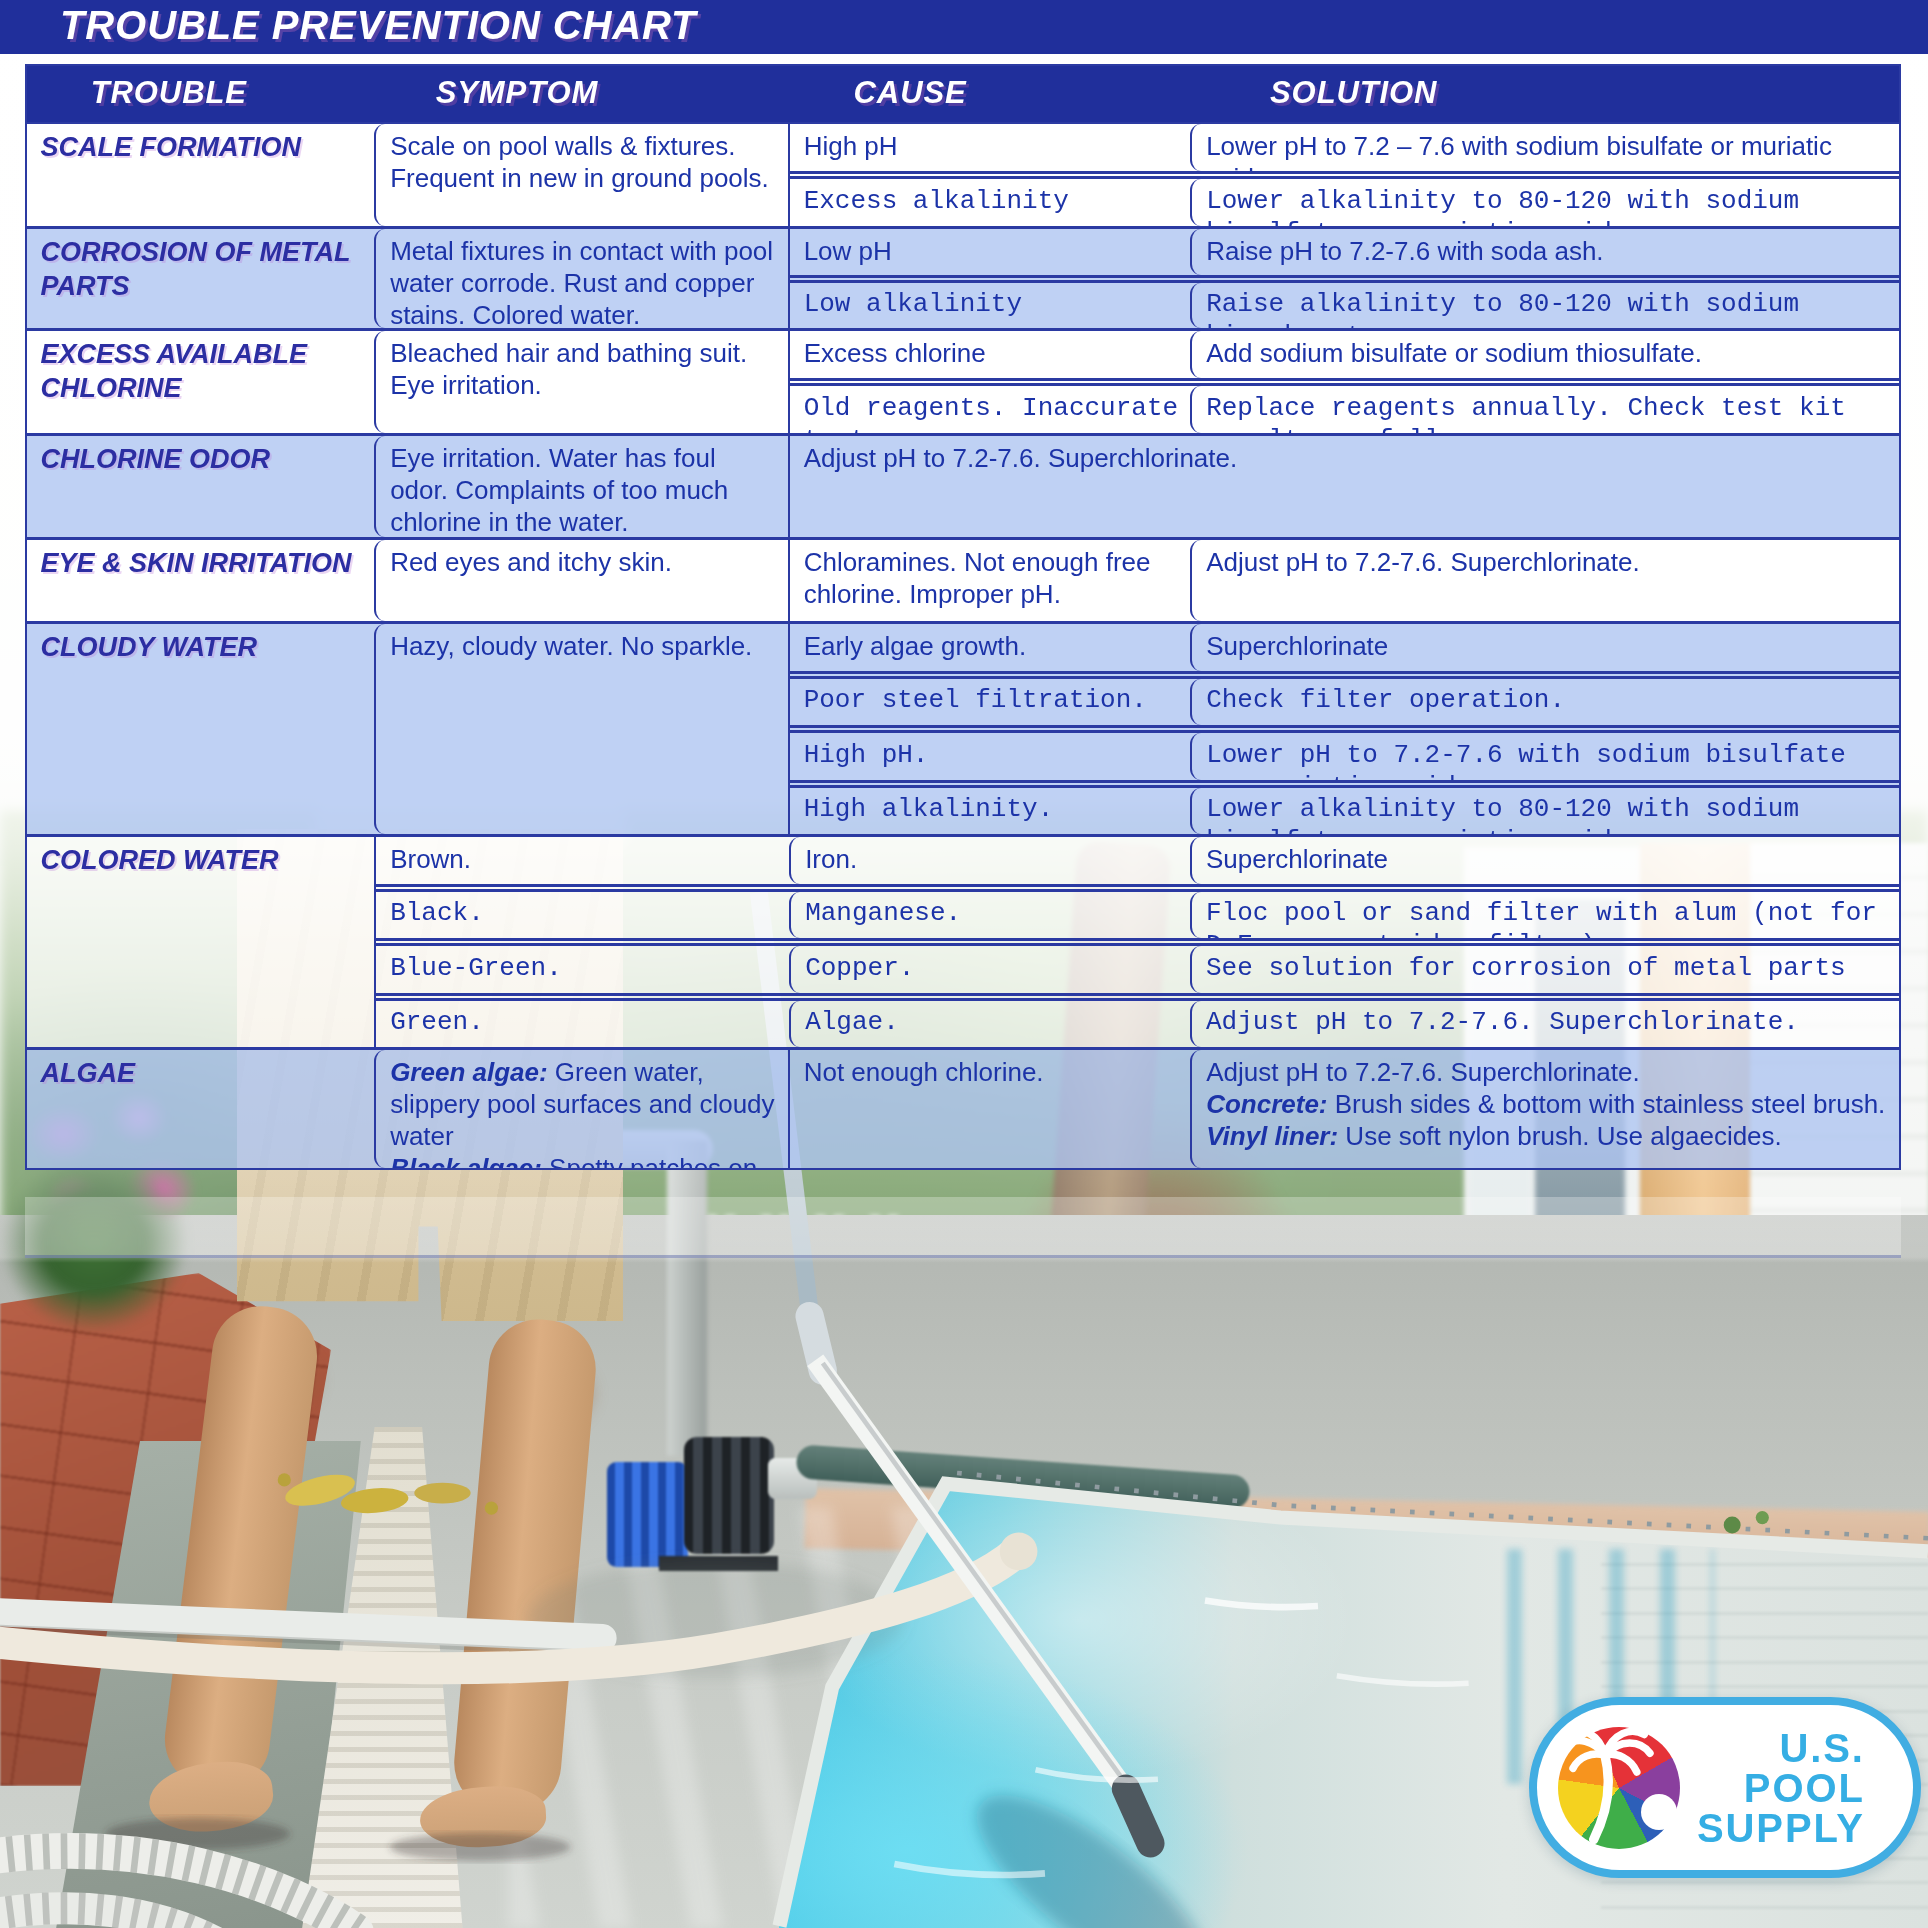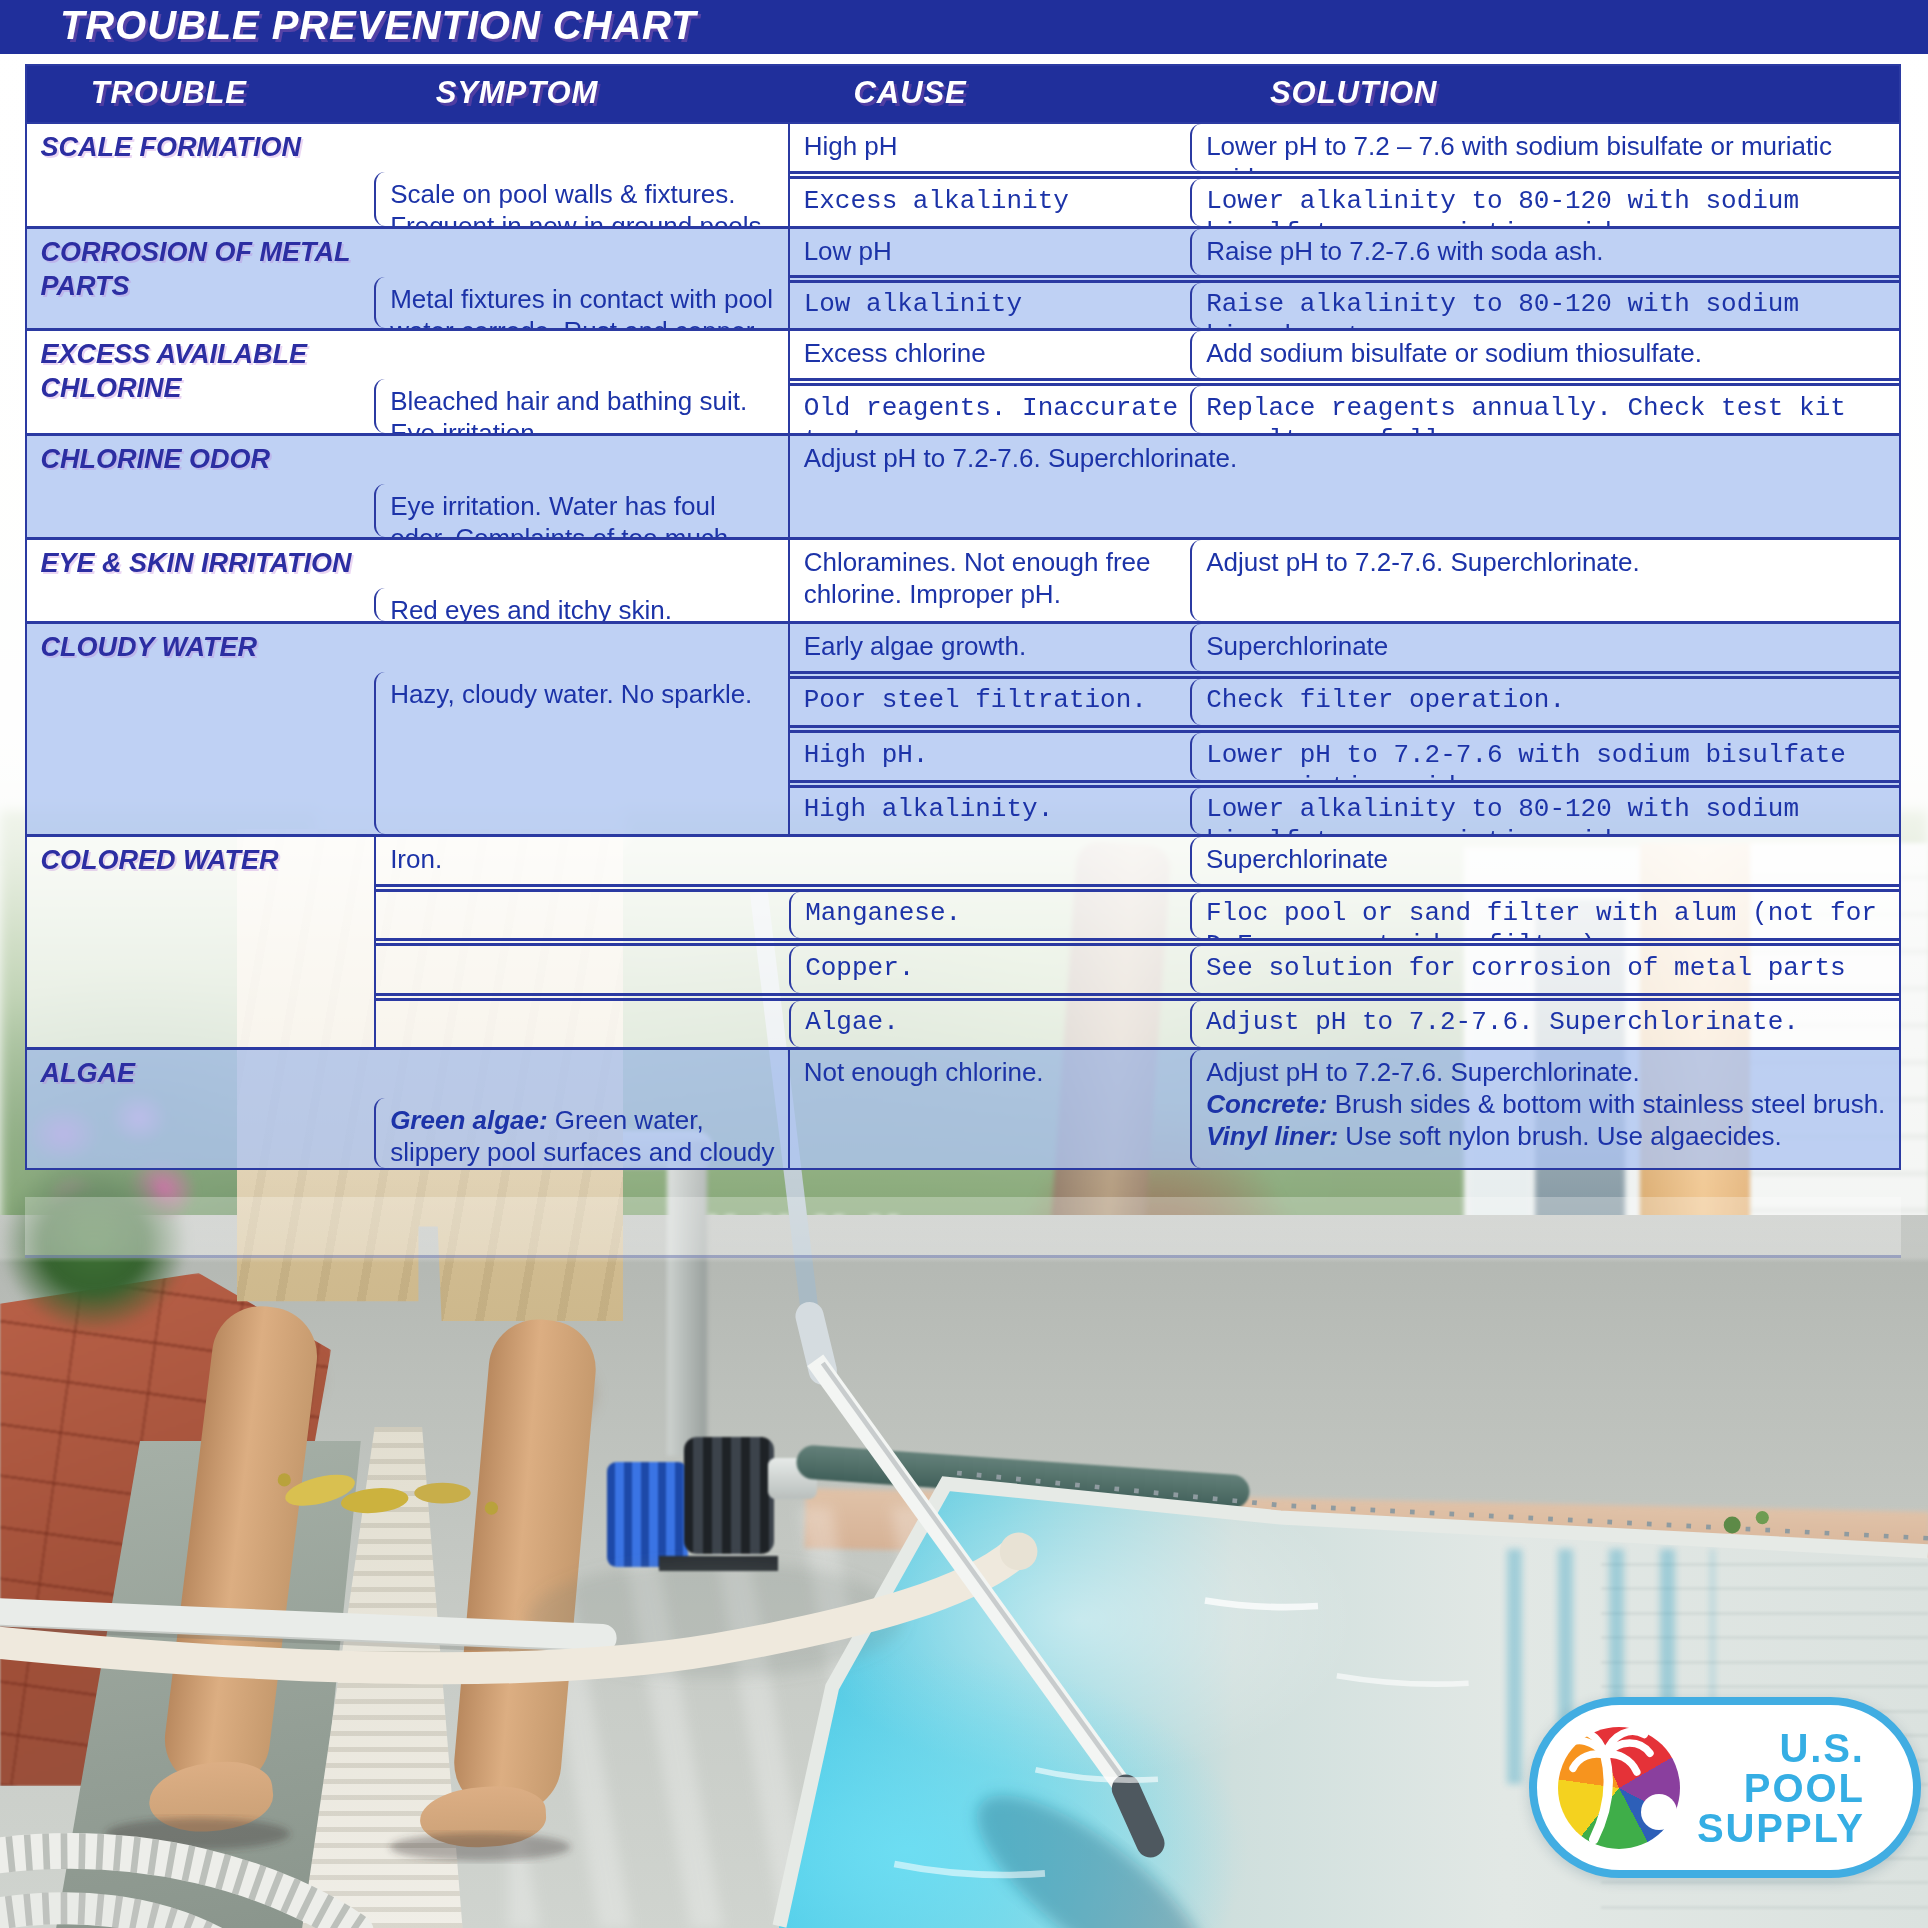--- a/index.html
+++ b/index.html
@@ -151,21 +151,21 @@
   .thead{height:56px;background:var(--hdr);border-bottom:2.8px solid var(--line);position:relative;}
   .hlabel{position:absolute;top:50%;transform:translate(-50%,-52%);color:#fff;font-weight:bold;font-style:italic;
     font-size:31px;letter-spacing:0.9px;white-space:nowrap;text-shadow:2.8px 2.8px 0 rgba(140,80,170,.45);}
   .hl1{left:7.6%;} .hl2{left:26.2%;} .hl3{left:47.2%;} .hl4{left:70.9%;}
   .trow{display:flex;border-top:3.8px solid var(--line);box-sizing:border-box;overflow:hidden;}
   #rows .trow:first-child{border-top:none;}
   .sw{background:rgba(255,255,255,.66);}
   .sb{background:rgba(173,196,241,.78);}
   .cell{box-sizing:border-box;padding:5.6px 11.3px 3.8px 14px;color:var(--txt);font-size:26px;line-height:32px;overflow:hidden;border-radius:11px;}
   .trouble{width:18.57%;flex:none;}
-  .symptom{flex:none;margin-top:48px;}
+  .symptom{flex:none;}
   .trow > .symptom{width:22.09%;border-left:2.8px solid var(--line);}
   .entries{flex:1;display:flex;flex-direction:column;border-left:2.8px solid var(--line);min-width:0;}
   .entry{flex:1 1 0;display:flex;min-height:0;overflow:hidden;}
   .entry + .entry{border-top:8.5px double var(--line);font-family:Liberation Mono, monospace;}
   .entry > * + *{border-left:2.8px solid var(--line);}
   .esym{width:27.13%;flex:none;}
   .cause{width:36.12%;flex:none;}
   .entry.with-sym .cause{width:26.33%;}
   .solution{flex:1;}
   .tlabel{font-weight:bold;font-style:italic;font-size:27px;line-height:34px;color:#2c2ea2;
@@ -377,22 +377,22 @@
             <div class="entry">
               <div class="cell cause">High alkalinity.</div>
               <div class="cell solution">Lower alkalinity to 80-120 with sodium bisulfate or muriatic acid.</div>
             </div>
           </div>
         </div>
         <div class="trow sw" style="height: 213px;">
           <div class="cell trouble"><span class="tlabel">COLORED WATER</span></div>
           <div class="entries">
             <div class="entry with-sym">
+              <div class="cell esym symptom">Brown.</div>
               <div class="cell cause">Iron.</div>
-              <div class="cell esym symptom">Brown.</div>
               <div class="cell solution">Superchlorinate</div>
             </div>
             <div class="entry with-sym">
               <div class="cell esym symptom">Black.</div>
               <div class="cell cause">Manganese.</div>
               <div class="cell solution">Floc pool or sand filter with alum (not for D.E. or cartridge filter).</div>
             </div>
             <div class="entry with-sym">
               <div class="cell esym symptom">Blue-Green.</div>
               <div class="cell cause">Copper.</div>

